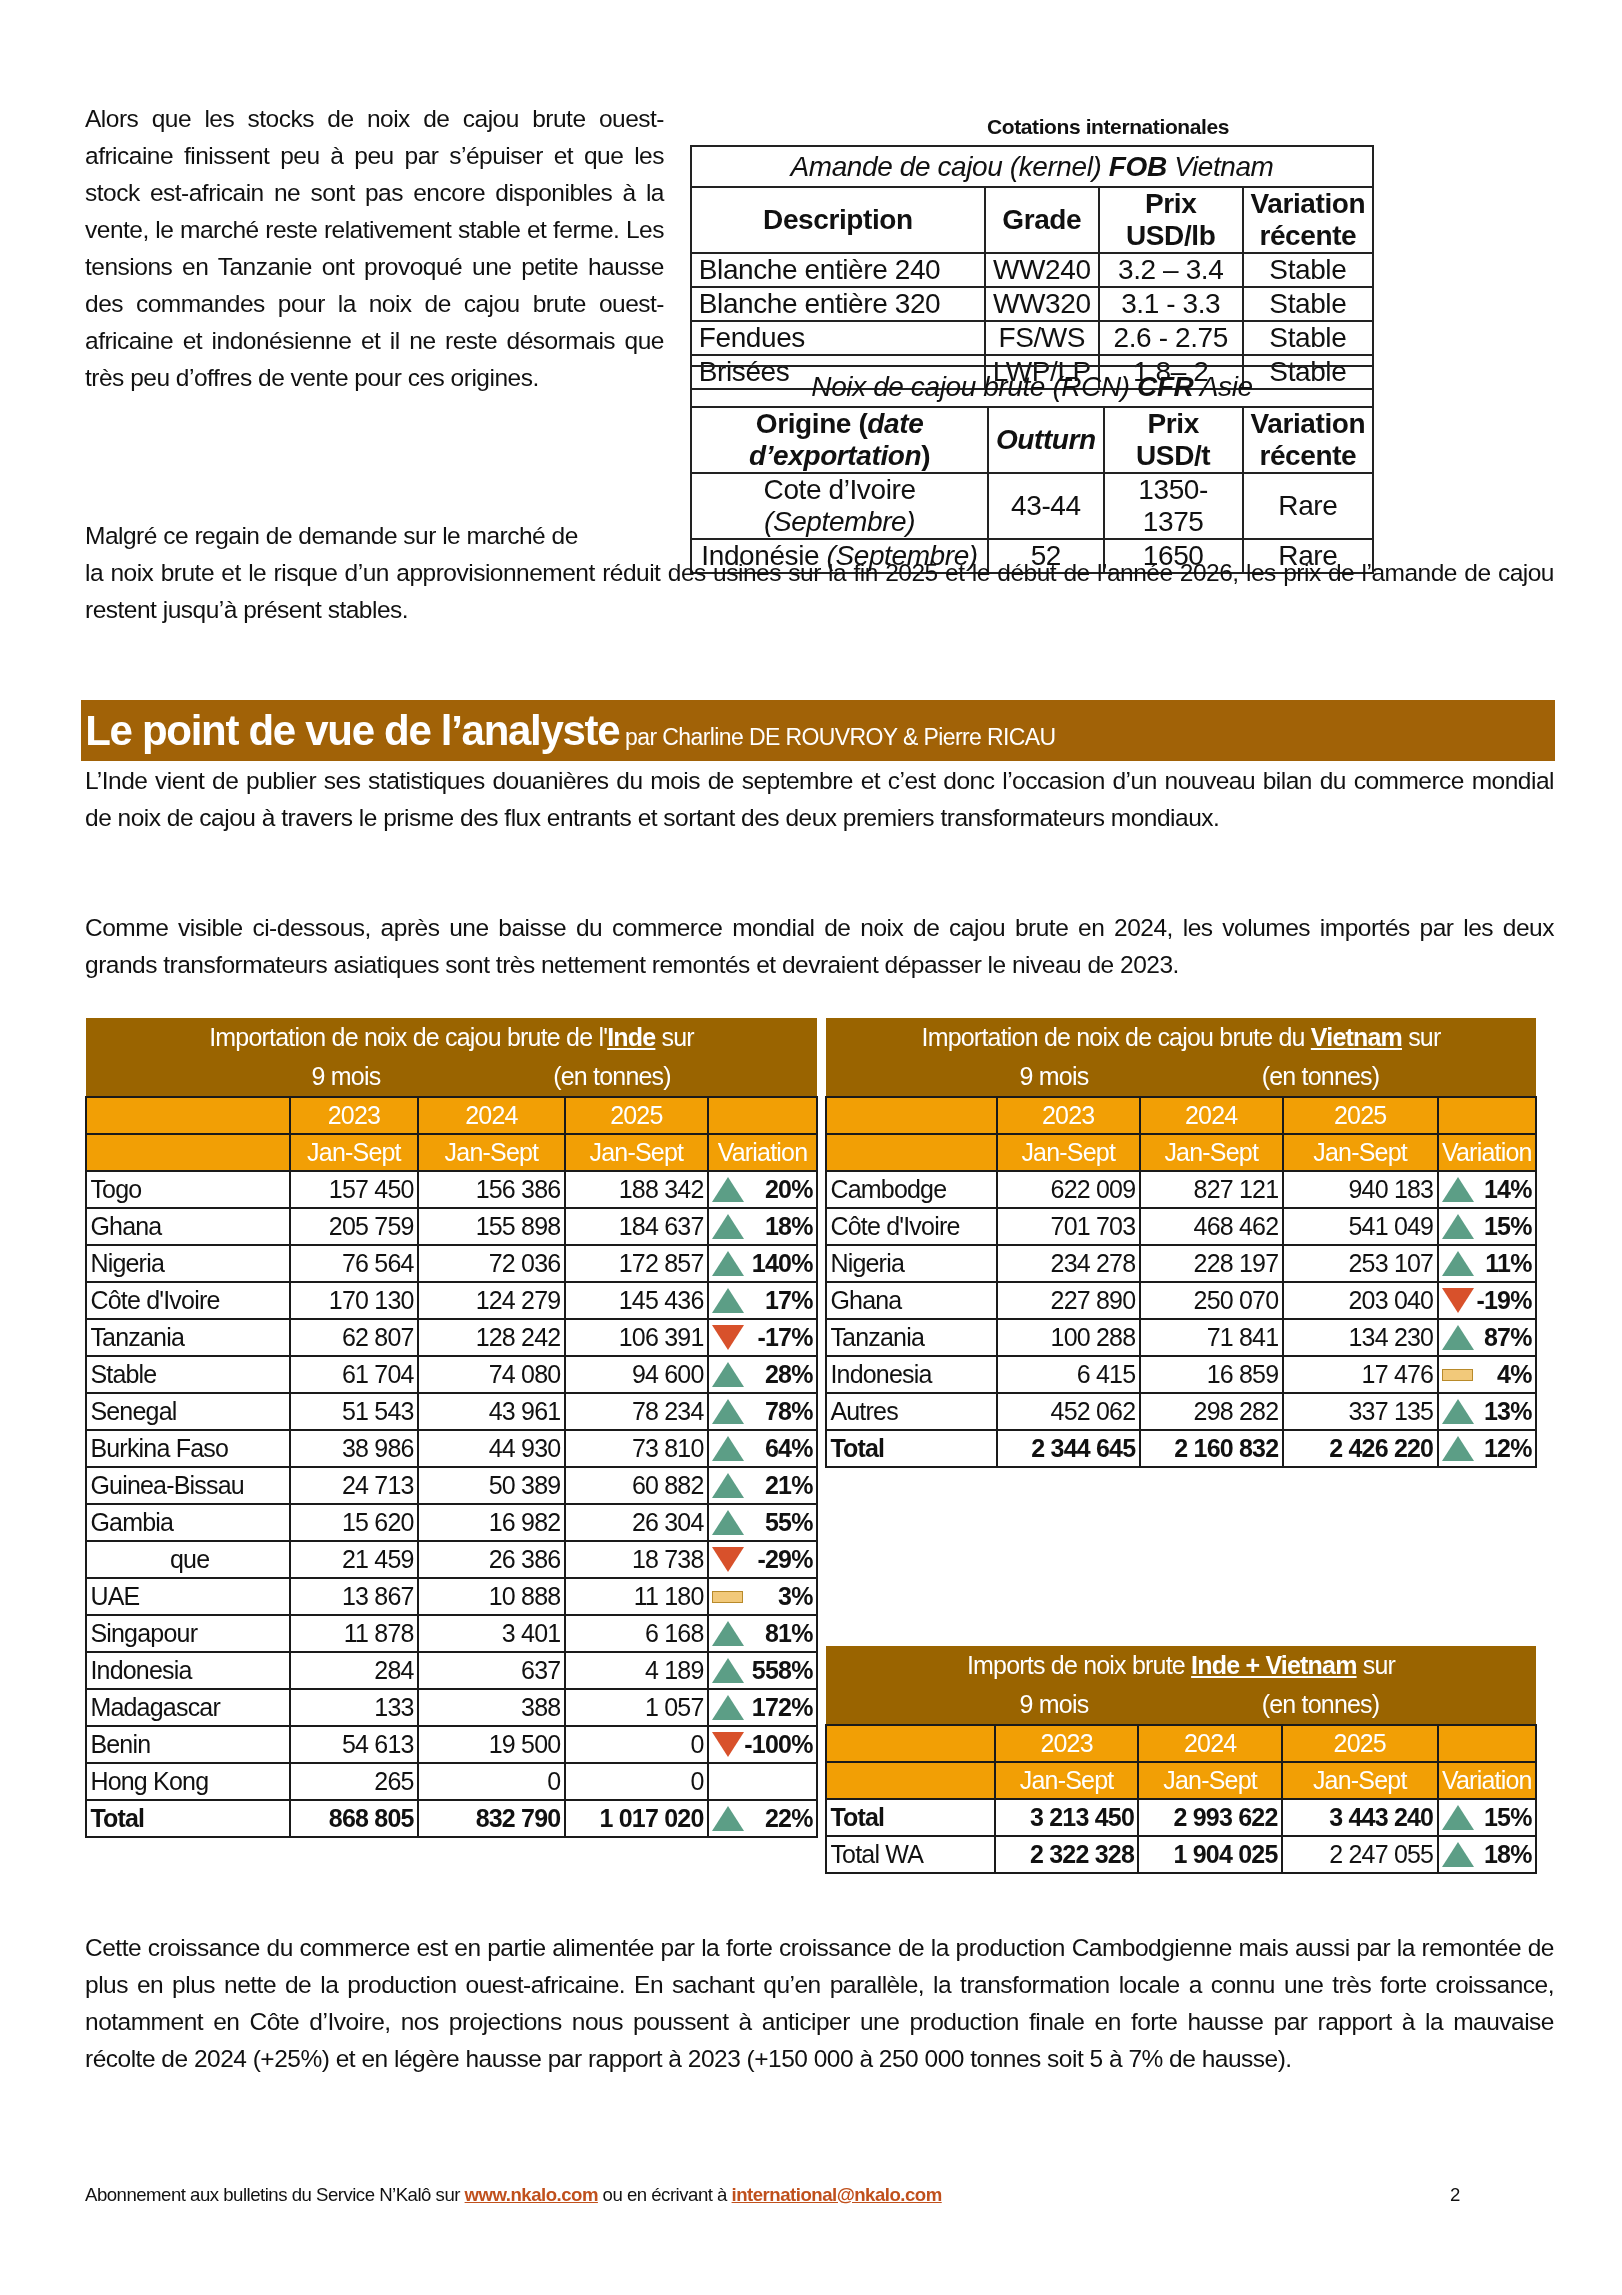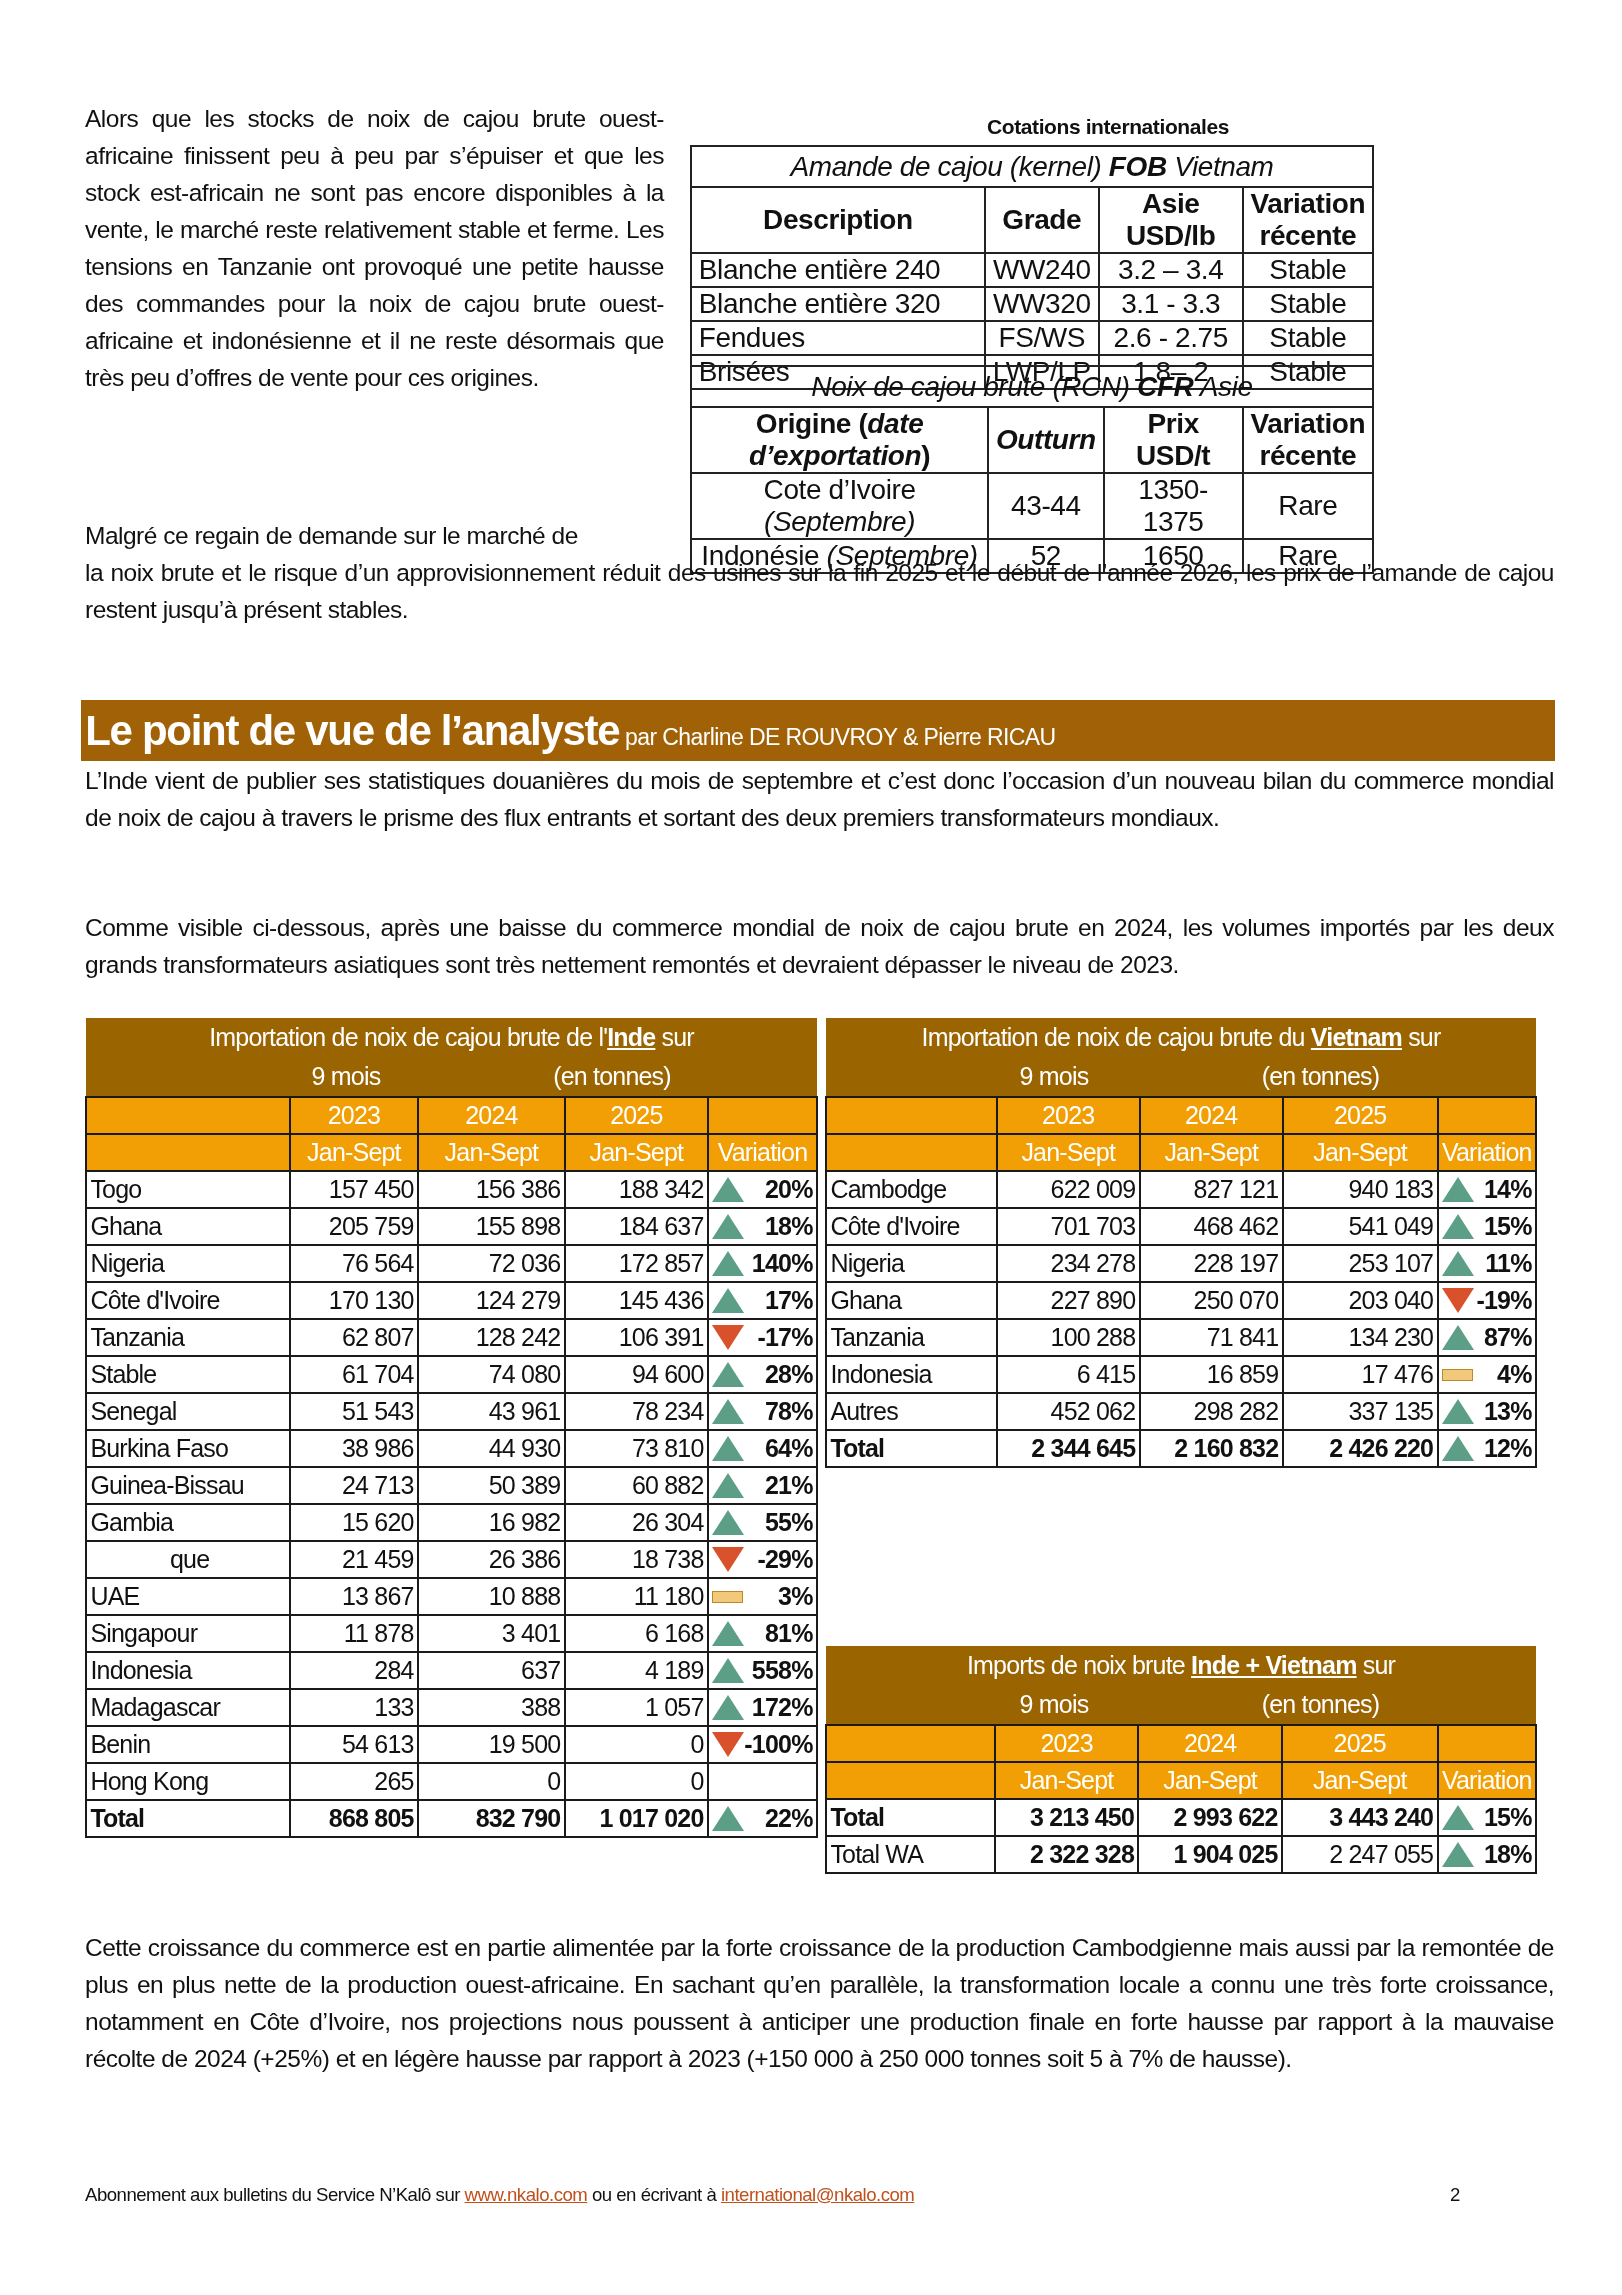--- a/index.html
+++ b/index.html
@@ -33,39 +33,39 @@
   table.dt td.name { text-align:left; }
   table.dt tr.tot td { font-weight:bold; }
   .var { display:flex; align-items:center; justify-content:space-between;font-weight:bold; }
   .tri-up { width:0; height:0; border-left:16px solid transparent; border-right:16px solid transparent; border-bottom:25px solid #5c9e86; }
   .tri-down { width:0; height:0; border-left:16px solid transparent; border-right:16px solid transparent; border-top:25px solid #d8512b; }
   .flat { width:29px; height:10px; background:#f2c97a; border:1.7px solid #b88a2a; }
   .none { width:32px; }
   .ul { text-decoration:underline; font-weight:bold; }
 
   .footer { left:85px; top:2184px; font-size:18.6px; letter-spacing:-0.5px; }
-  .footer a { color:#c0501c; text-decoration:underline; }
+  .footer a { color:#c0501c; text-decoration:underline;font-weight:bold; }
   .pagenum { left:1450px; top:2184px; font-size:18.6px; }
 </style>
 </head>
 <body>
 
 <div class="abs para para-left">Alors que les stocks de noix  de cajou brute ouest-africaine finissent peu à peu par s’épuiser et que les stock est-africain ne sont pas encore disponibles à la vente, le marché reste relativement stable et ferme. Les tensions en Tanzanie ont provoqué une petite hausse des commandes pour la noix de cajou brute ouest-africaine et indonésienne et il ne reste désormais que très peu d’offres de vente pour ces origines.</div>
 
 <div class="abs cot-title">Cotations internationales</div>
 
 <table class="cot" style="top:145px;">
   <tbody>
       <tr>
     <td class="cap" colspan="4"><span>Amande de cajou (kernel) </span><span class="b">FOB</span><span> Vietnam</span></td>
   </tr>
   <tr>
     <th style="width:313px">Description</th>
     <th style="width:89px">Grade</th>
-    <th style="width:139px">Asie USD/lb</th>
+    <th style="width:139px">Prix USD/lb</th>
     <th>Variation récente</th>
   </tr>
   <tr>
     <td>Blanche entière 240</td>
     <td class="c">WW240</td>
     <td class="c">3.2 – 3.4</td>
     <td class="c">Stable</td>
   </tr>
   <tr>
     <td>Blanche entière 320</td>

